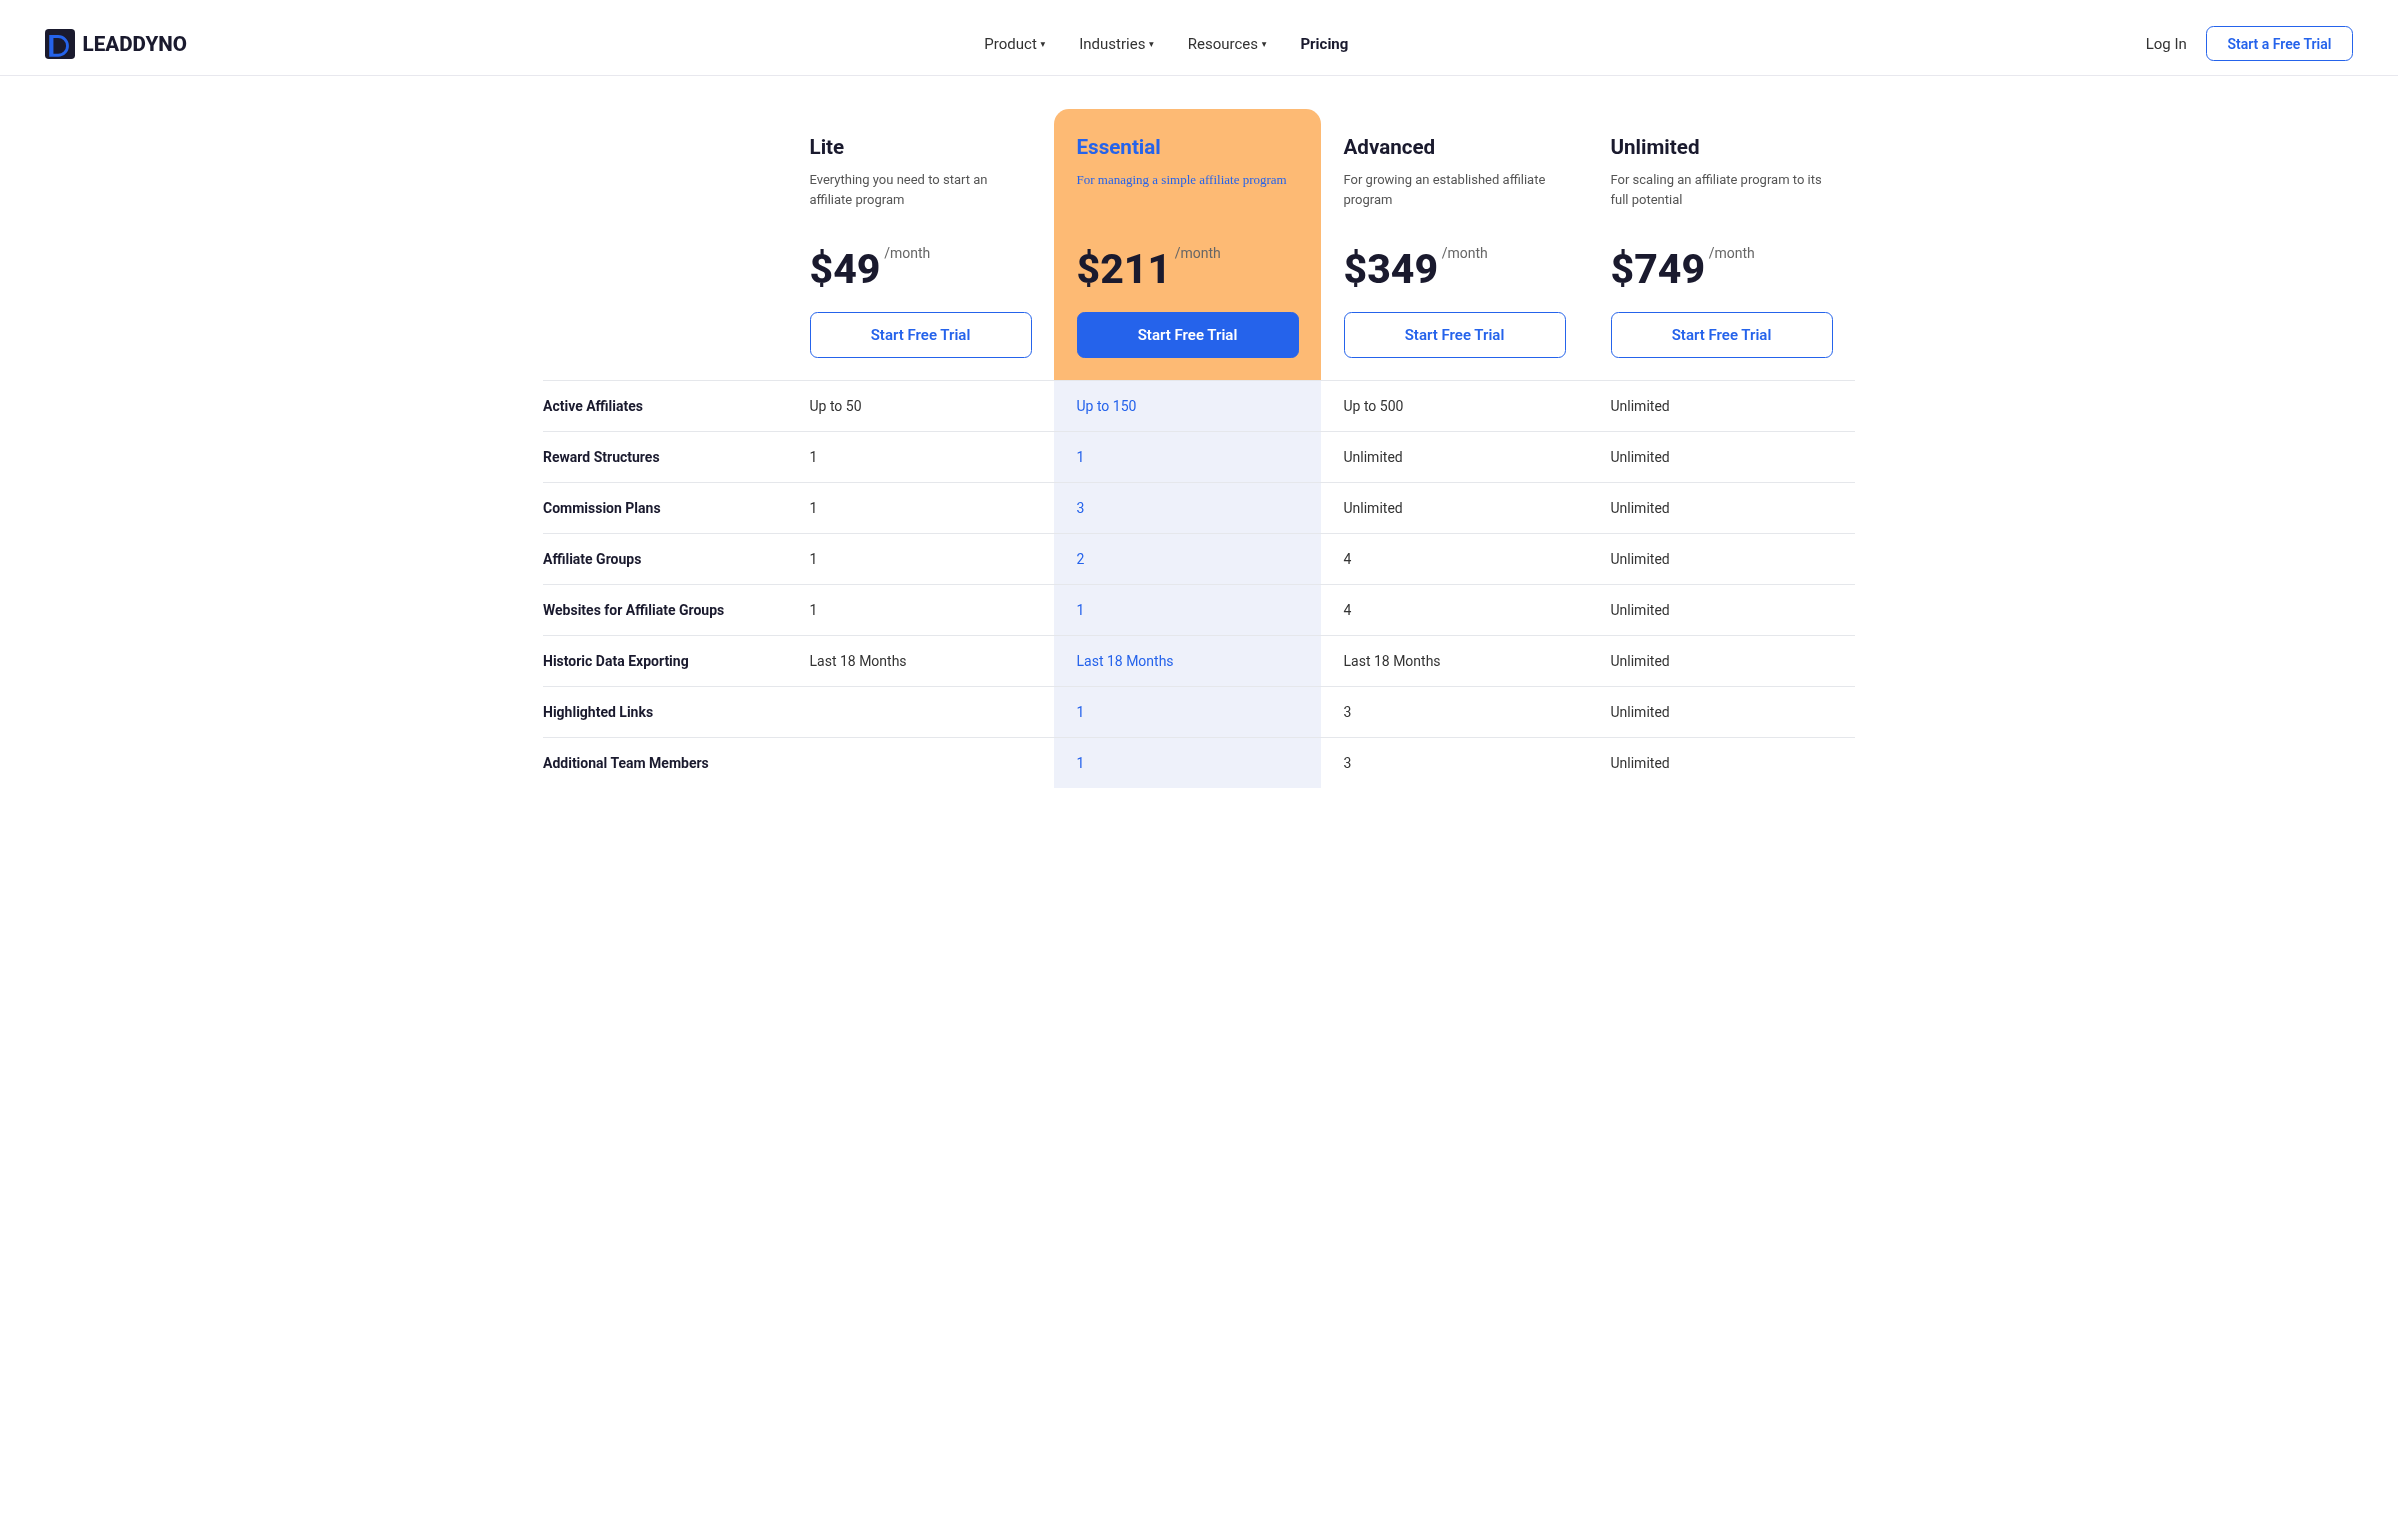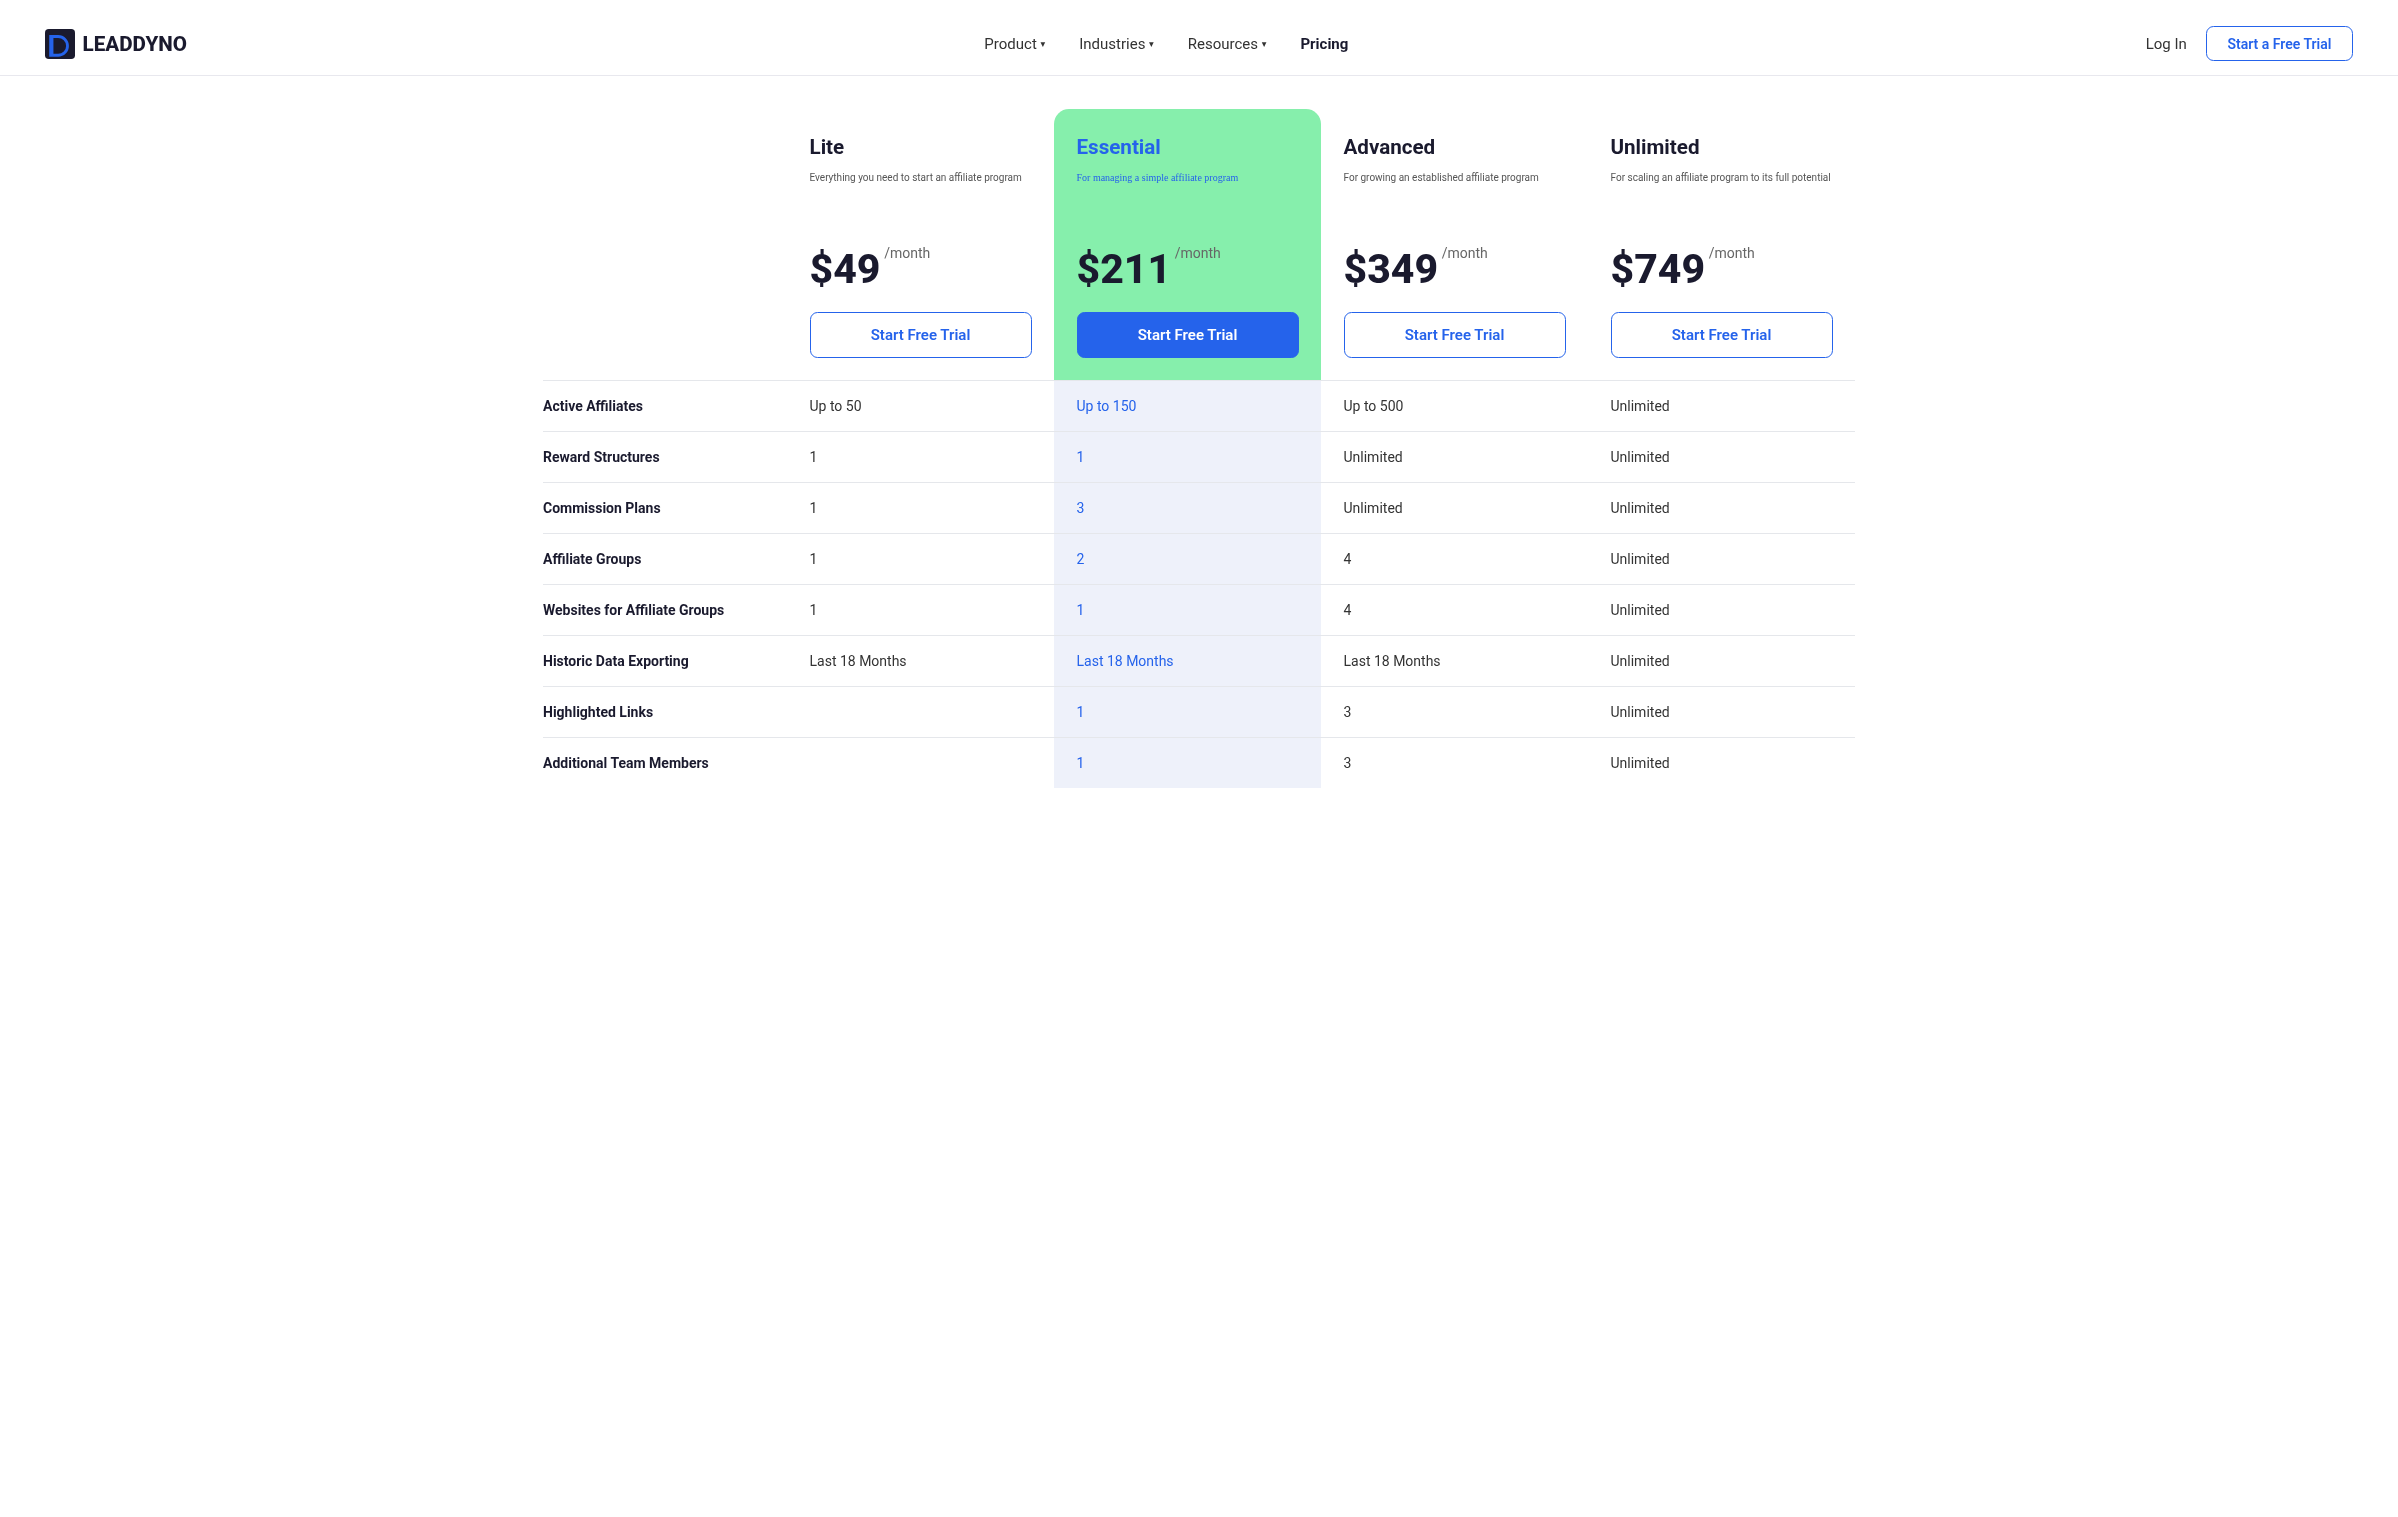--- a/index.html
+++ b/index.html
@@ -33,25 +33,25 @@
     
     .pricing-grid {
       display: grid;
       grid-template-columns: 244px 1fr 1fr 1fr 1fr;
       width: 100%; max-width: 1312px; margin: 0 auto;
     }
 
     
     .plan-header { padding: 26px 22.5px 22.5px; }
     .plan-header.featured {
-      background: #86efac; border-radius: 15px 15px 0 0;
+      background: #fdba74; border-radius: 15px 15px 0 0;
     }
     .plan-name { font-size: 20.6px; font-weight: 700; margin-bottom: 11.2px; }
     .plan-name.featured-name { color: #2563eb; }
-    .plan-desc { font-size: 10px; color: #555; line-height: 1.5; min-height: 52px; }
+    .plan-desc { font-size: 13px; color: #555; line-height: 1.5; min-height: 52px; }
     .plan-desc.featured-desc { color: #2563eb; font-family: Liberation Serif, serif; }
     .plan-price { margin: 22.5px 0 19px; display: flex; align-items: flex-start; gap: 3.7px; }
     .price-amount { font-size: 41px; font-weight: 800; color: #1a1a2e; }
     .price-period { font-size: 14px; color: #666; }
 
     
     .btn-trial {
       display: block; width: 100%; padding: 13px 0;
       border: 1.9px solid #2563eb; border-radius: 7.5px;
       font-size: 15px; font-weight: 600; color: #2563eb;

